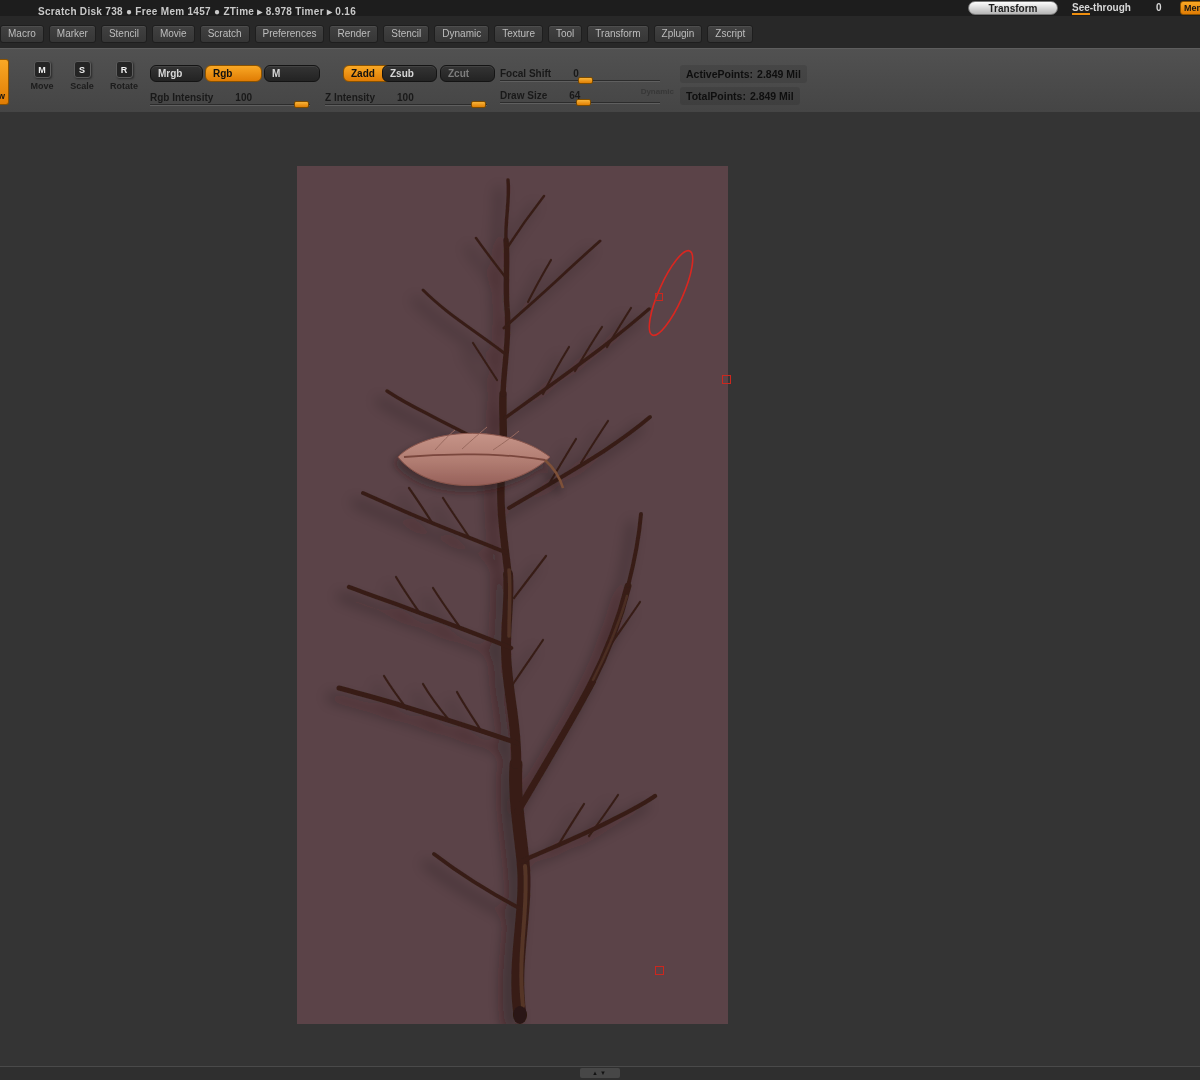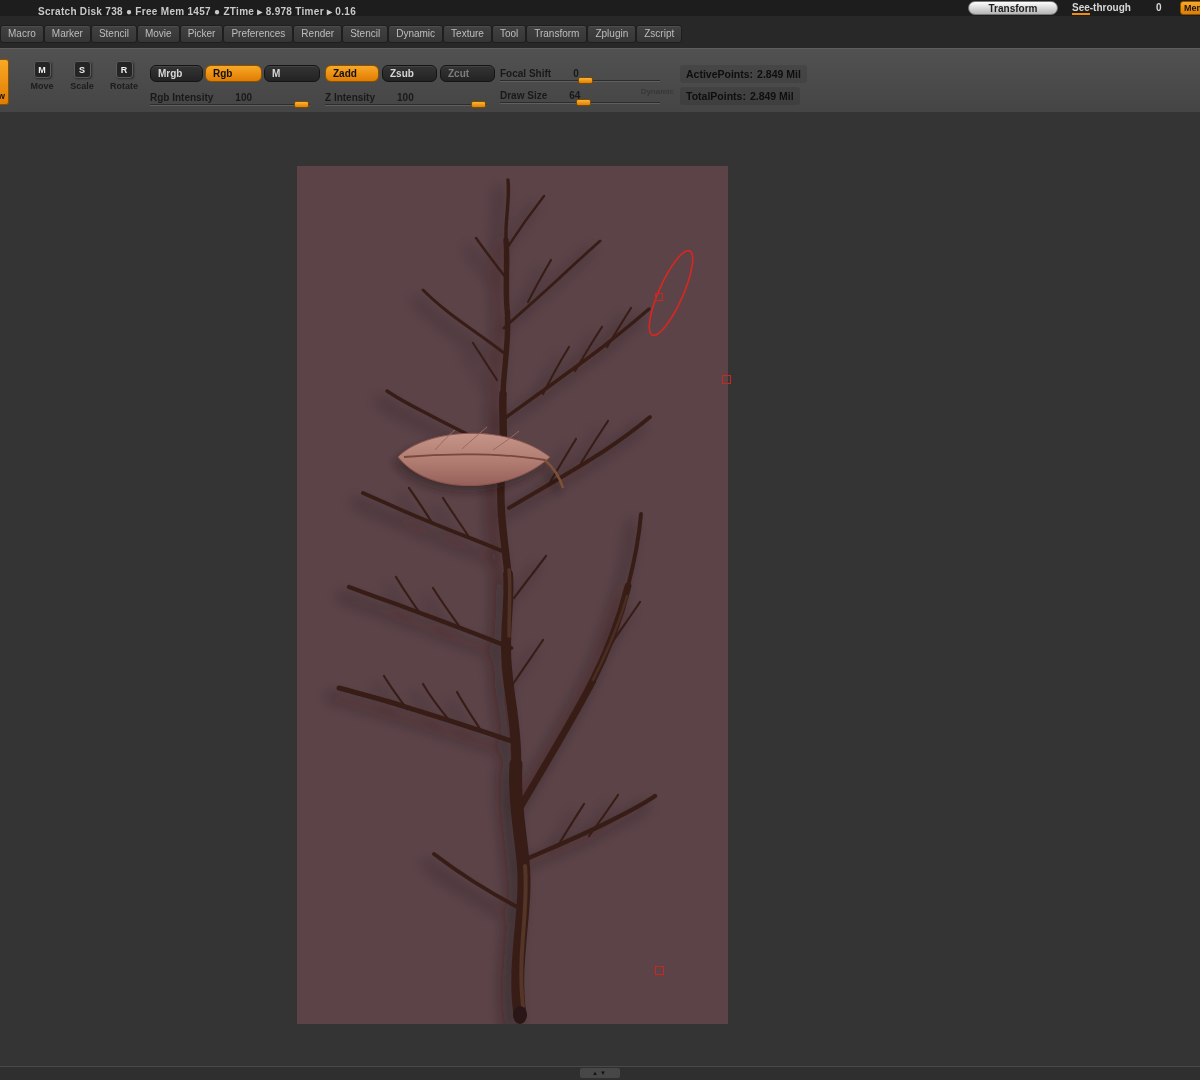--- a/index.html
+++ b/index.html
@@ -16,21 +16,21 @@
              font-size:10px;font-weight:bold;color:#1c1c1c;display:flex;align-items:center;justify-content:center;}
   .see-through-label{position:absolute;left:1072px;top:2px;font-size:10px;font-weight:bold;color:#d8d8d8;text-align:center;}
   .see-through-value{position:absolute;left:1156px;top:2px;font-size:10px;font-weight:bold;color:#d8d8d8;}
   .see-through-tick{position:absolute;left:1072px;top:13px;width:18px;height:2px;background:#ef8e0d;}
   .mem-btn{position:absolute;left:1180px;top:1px;width:28px;height:14px;border-radius:3px;
            background:linear-gradient(#f9a825,#e07c04);border:1px solid #8a5200;box-sizing:border-box;
            font-size:9px;font-weight:bold;color:#141414;display:flex;align-items:center;padding-left:3px;}
 
   
   .menubar{position:absolute;left:0;top:16px;width:1200px;height:32px;background:#282828;
-           display:flex;align-items:flex-start;padding-top:9px;box-sizing:border-box;}
+           display:flex;align-items:flex-start;padding-top:9px;box-sizing:border-box;gap:5px;}
   .menu-btn{height:16px;line-height:15px;padding:0 7px;background:linear-gradient(#414141,#363636);
             border:1px solid #1e1e1e;border-radius:3px;font-size:10px;color:#bdbdbd;
             box-shadow:inset 0 1px 0 rgba(255,255,255,0.07);white-space:nowrap;}
 
   
   .shelf{position:absolute;left:0;top:48px;width:1200px;height:64px;
          background:linear-gradient(#515151,#454545);border-top:1px solid #5e5e5e;box-sizing:border-box;}
   .draw-sliver{position:absolute;left:0;top:10px;width:9px;height:46px;overflow:hidden;
                background:linear-gradient(#f9a825,#e07c04);border-radius:0 3px 3px 0;border:1px solid #8a5200;border-left:none;box-sizing:border-box;}
   .draw-sliver span{position:absolute;left:-17px;bottom:3px;font-size:9px;font-weight:bold;color:#141414;}
@@ -82,21 +82,21 @@
     <span class="see-through-value">0</span>
     <div class="see-through-tick"></div>
     <div class="mem-btn">Mem</div>
   </div>
 
   <div class="menubar">
     <span class="menu-btn">Macro</span>
     <span class="menu-btn">Marker</span>
     <span class="menu-btn">Stencil</span>
     <span class="menu-btn">Movie</span>
-    <span class="menu-btn">Picker</span>
+    <span class="menu-btn">Scratch</span>
     <span class="menu-btn">Preferences</span>
     <span class="menu-btn">Render</span>
     <span class="menu-btn">Stencil</span>
     <span class="menu-btn">Dynamic</span>
     <span class="menu-btn">Texture</span>
     <span class="menu-btn">Tool</span>
     <span class="menu-btn">Transform</span>
     <span class="menu-btn">Zplugin</span>
     <span class="menu-btn">Zscript</span>
   </div>
@@ -123,21 +123,21 @@
     <div class="shelf-btn btn-dark" style="left:150px;width:53px">Mrgb</div>
     <div class="shelf-btn btn-orange" style="left:205px;width:57px">Rgb</div>
     <div class="shelf-btn btn-dark" style="left:264px;width:56px">M</div>
 
     <div class="slider" style="left:150px;top:38px;width:160px">
       <span class="sl-label">Rgb Intensity</span><span class="sl-value">100</span>
       <div class="sl-track"></div>
       <div class="sl-handle" style="right:1px"></div>
     </div>
 
-    <div class="shelf-btn btn-orange" style="left:325px;width:54px">Zadd</div>
+    <div class="shelf-btn btn-orange" style="left:343px;width:54px">Zadd</div>
     <div class="shelf-btn btn-dark" style="left:382px;width:55px">Zsub</div>
     <div class="shelf-btn btn-dark btn-disabled" style="left:440px;width:55px">Zcut</div>
 
     <div class="slider" style="left:325px;top:38px;width:162px">
       <span class="sl-label">Z Intensity</span><span class="sl-value">100</span>
       <div class="sl-track"></div>
       <div class="sl-handle" style="right:1px"></div>
     </div>
 
     <div class="slider" style="left:500px;top:14px;width:160px">

